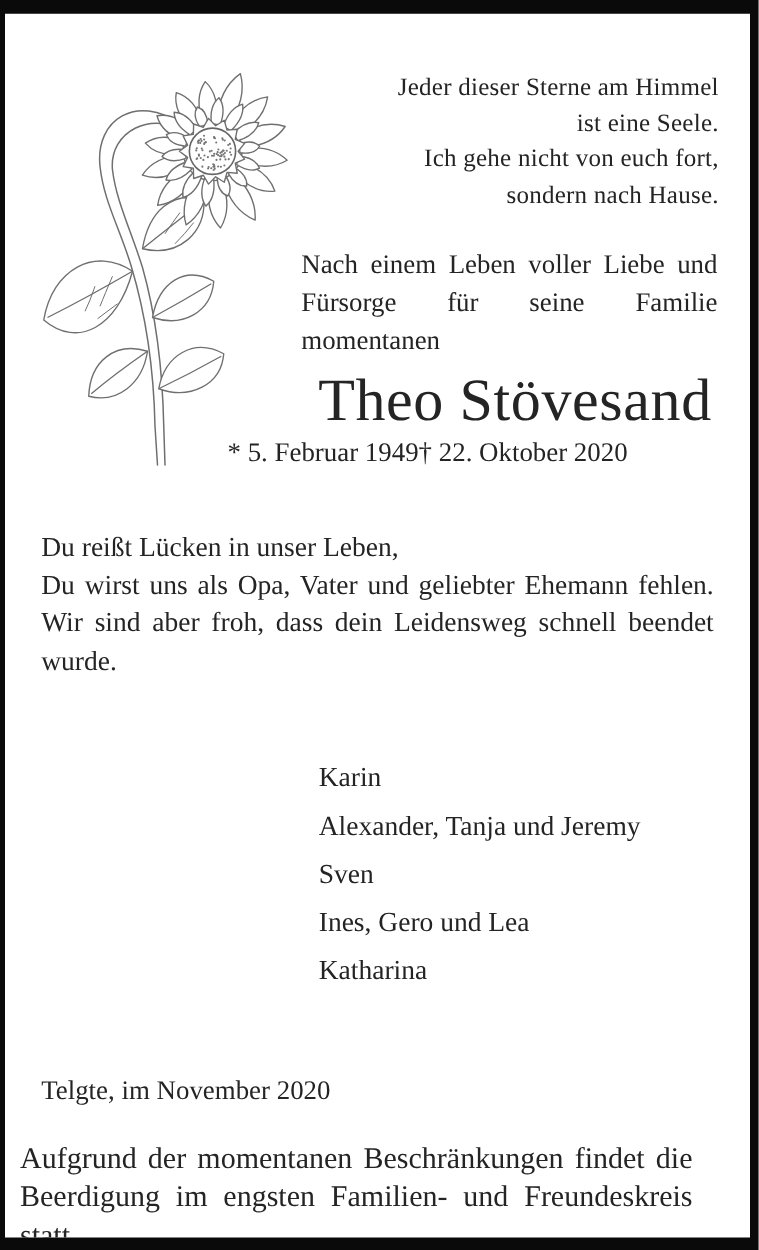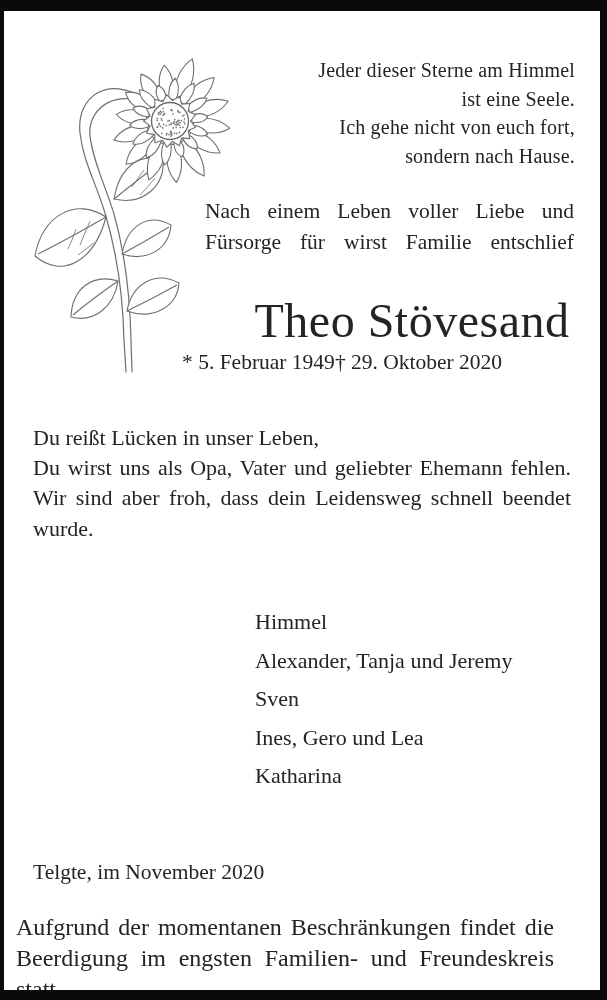--- a/index.html
+++ b/index.html
@@ -37,20 +37,21 @@
 
   .intro {
     left: 201px; top: 185px;
     width: 369px;
     font-size: 21.5px;
     line-height: 30.5px;
   }
   .intro .line {
     text-align: justify;
     text-align-last: justify;
+    margin-left: 36px;
   }
 
   .deceased-name {
     left: 207px; top: 266px;
     width: 370px;
     margin: 16px;
     font-size: 48px;
     font-weight: 400;
     line-height: 56px;
     text-align: center;
@@ -229,37 +230,37 @@
 
   <div class="abs poem">
     <div class="line">Jeder dieser Sterne am Himmel</div>
     <div class="line">ist eine Seele.</div>
     <div class="line">Ich gehe nicht von euch fort,</div>
     <div class="line">sondern nach Hause.</div>
   </div>
 
   <div class="abs intro">
     <div class="line">Nach einem Leben voller Liebe und</div>
-    <div class="line">Fürsorge für wirst Familie entschlief</div>
+    <div class="line">Fürsorge für seine Familie momentanen</div>
   </div>
 
   <h1 class="abs deceased-name">Theo Stövesand</h1>
 
   <div class="abs dates">
     <span>* 5. Februar 1949</span>
-    <span>† 29. Oktober 2020</span>
+    <span>† 22. Oktober 2020</span>
   </div>
 
   <div class="abs tribute">
     <div>Du reißt Lücken in unser Leben,</div>
     <div class="just">Du wirst uns als Opa, Vater und geliebter Ehemann fehlen. Wir sind aber froh, dass dein Leidensweg schnell beendet wurde.</div>
   </div>
 
   <div class="abs mourners">
-    <div>Himmel</div>
+    <div>Karin</div>
     <div>Alexander, Tanja und Jeremy</div>
     <div>Sven</div>
     <div>Ines, Gero und Lea</div>
     <div>Katharina</div>
   </div>
 
   <div class="abs place-date">Telgte, im November 2020</div>
 
   <div class="abs funeral-note">Aufgrund der momentanen Beschränkungen findet die Beerdigung im engsten Familien- und Freundeskreis statt.</div>
 

